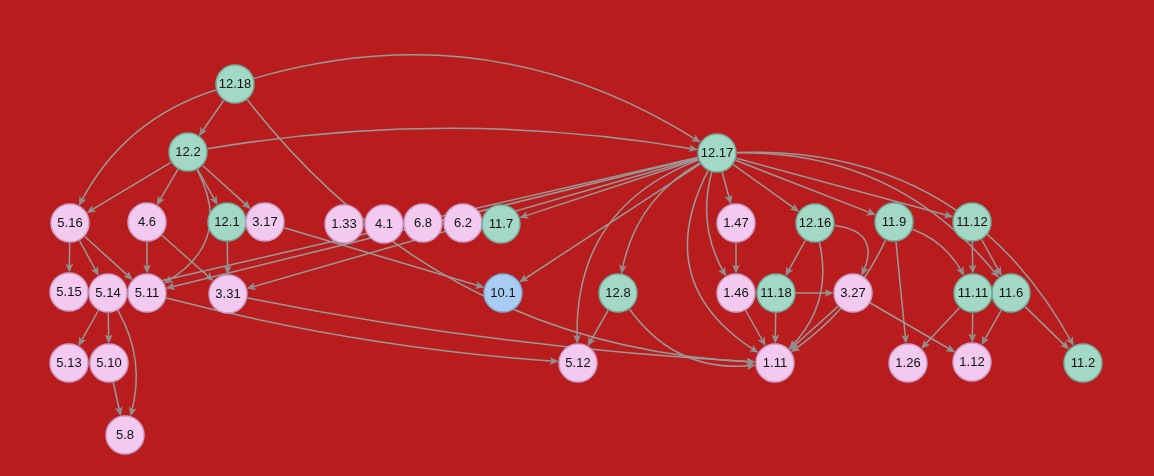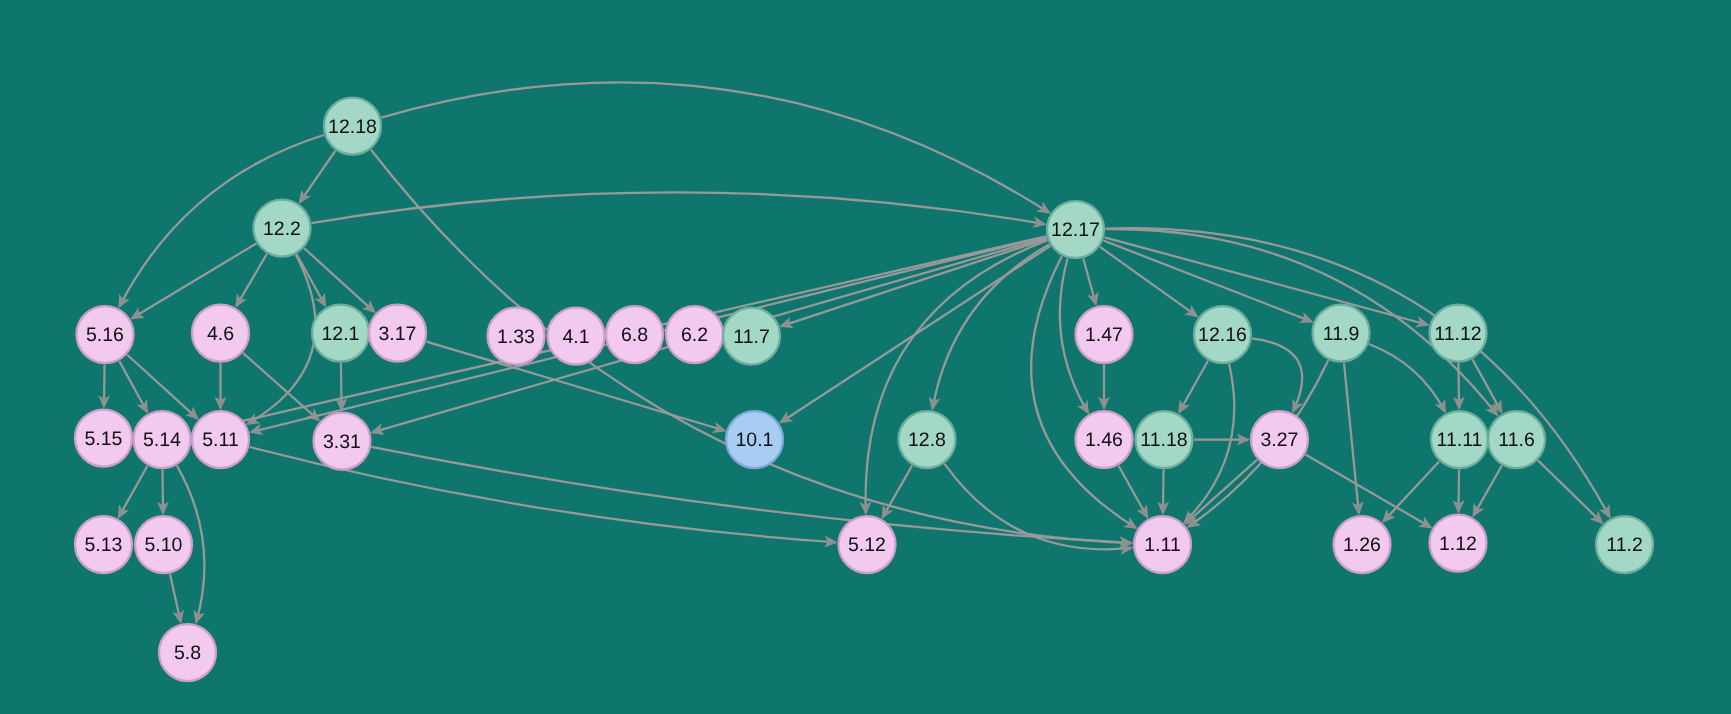--- a/index.html
+++ b/index.html
@@ -1,16 +1,16 @@
 <!DOCTYPE html>
 <html><head>
 <meta charset="utf-8">
 <style>
   html,body{margin:0;padding:0;background:#ffffff;}
-  .stage{position:relative;width:1154px;height:476px;background:#0f766e;overflow:hidden;
+  .stage{position:relative;width:1154px;height:476px;background:#b91c1c;overflow:hidden;
          font-family:"Liberation Sans", sans-serif;}
   svg{display:block;}
   .edge{fill:none;}
   .node-label{font-family:"Liberation Sans", sans-serif;font-size:13px;fill:#111111;
               text-anchor:middle;dominant-baseline:middle;pointer-events:none;}
   .node-circle{cursor:pointer;}
 </style>
 </head>
 <body>
 

